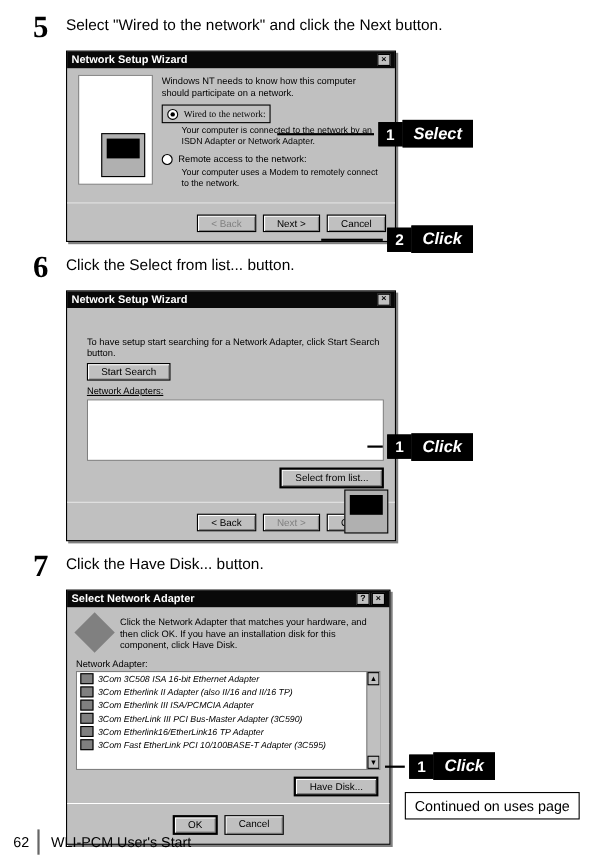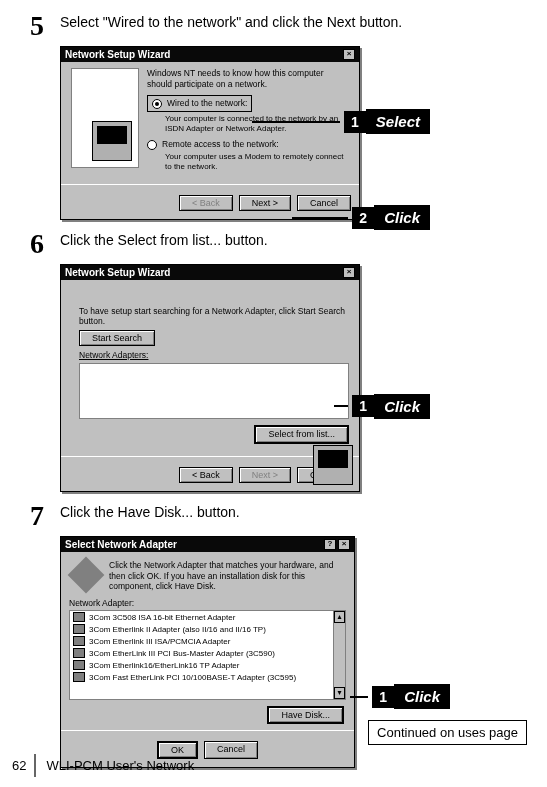--- a/index.html
+++ b/index.html
@@ -103,20 +103,21 @@
     width:10px;height:10px;border:1px solid #000;border-radius:50%;
     display:inline-block; background:#fff; flex-shrink:0; margin-top:1px;
   }
   .radio.checked::after{
     content:"";display:block;width:4px;height:4px;background:#000;border-radius:50%;
     margin:2px;
   }
   .radio-box {
     border:1px solid #000; padding:2px 4px; display:inline-flex; align-items:center; gap:5px;
     background:#c0c0c0;
+    font-family:Liberation Serif, serif;
   }
   .desc { font-size:8px; color:#000; margin-left:18px; margin-top:2px; line-height:1.2;}
 
   
   .s2 { width:300px; }
   .s2 .mainrow { display:flex; gap:8px; }
   .s2 .right { flex:1; font-size:8.5px; line-height:1.25;margin-top:20px;}
   .searchbtn-row{ margin:6px 0 6px 0;}
   .listlabel { margin-top:6px; font-size:8.5px;text-decoration:underline;}
   .adapterlist {
@@ -132,21 +133,21 @@
     width:26px;height:26px;background:#808080;transform:rotate(45deg);
     margin:4px; flex-shrink:0;
   }
   .netlabel { padding:0 8px; font-size:8.5px;}
   .netlist {
     background:#fff; border:1px solid #808080; margin:2px 8px 4px 8px;
     height:90px; overflow:hidden; position:relative;
   }
   .netitem {
     display:flex; align-items:center; gap:4px; padding:1px 3px;
-    font-size:8px; white-space:nowrap;
+    font-size:8px; white-space:nowrap;font-style:italic;
   }
   .nicon {
     width:12px;height:10px;background:#808080;border:1px solid #000;flex-shrink:0;
   }
   .scrollbar{
     position:absolute; right:0; top:0; bottom:0; width:12px; background:#c0c0c0;
     border-left:1px solid #808080;
   }
   .scrollbar .up,.scrollbar .down{
     height:12px;background:#c0c0c0;border:1px solid #000;font-size:8px;text-align:center;line-height:10px;
@@ -363,14 +364,14 @@
       <div class="num-badge">1</div>
       <div class="label">Click</div>
     </div>
   </div>
 
 </div>
 
 <div class="cont-box">Continued on uses page</div>
 <div class="footer">
   <div class="pgnum">62</div>
-  <div class="manual">WLI-PCM User's Network</div>
+  <div class="manual">WLI-PCM User's Start</div>
 </div>
 
 </body></html>

